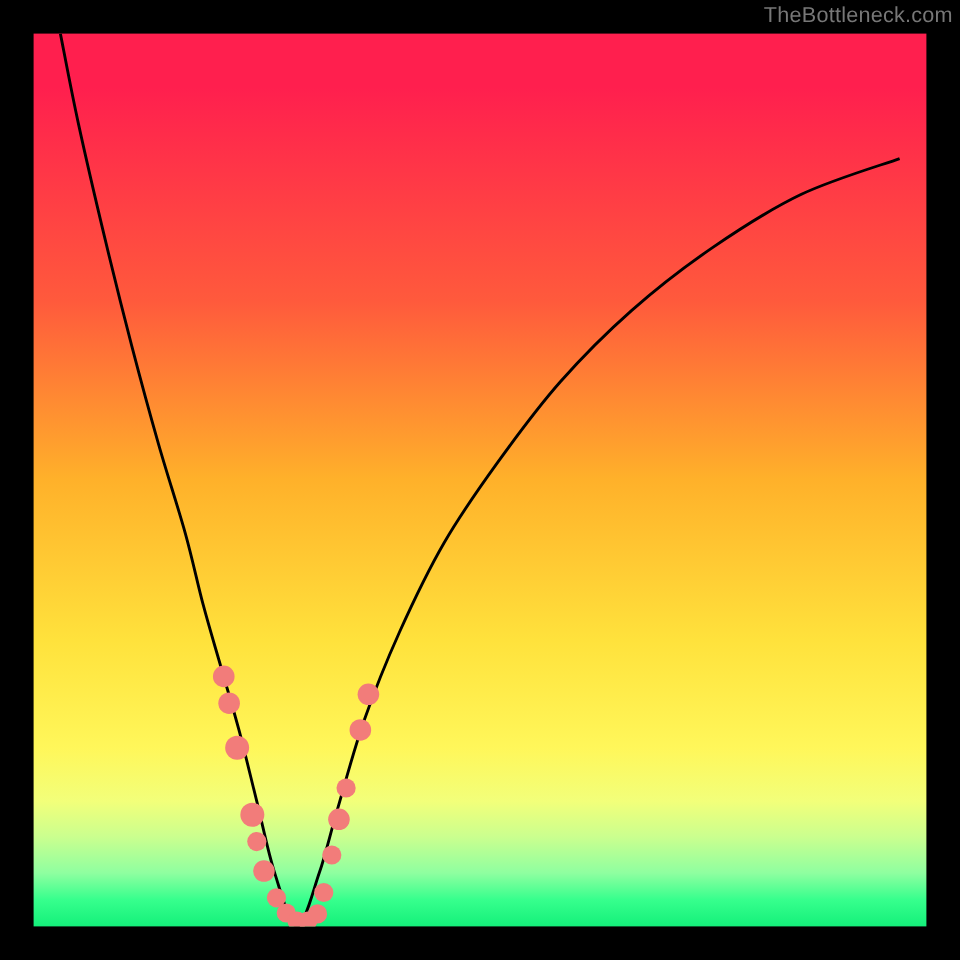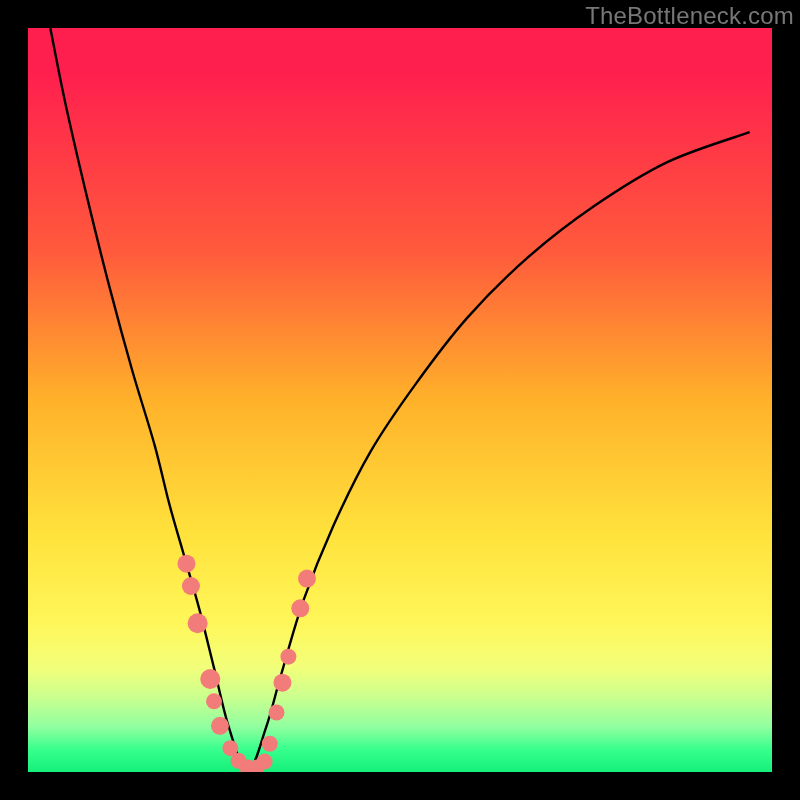--- a/index.html
+++ b/index.html
@@ -45,21 +45,21 @@
     top: 0;
     width: 744px;
     height: 744px;
     pointer-events: none;
   }
   .watermark {
     position: absolute;
     top: 2px;
     right: 6px;
     color: #777;
-    font-size: 24px;
+    font-size: 18px;
     font-weight: 500;
     letter-spacing: 0.2px;
     user-select: none;
   }
 </style>
 </head>
 <body>
 
 <div class="frame">
   <div class="plot-area">

